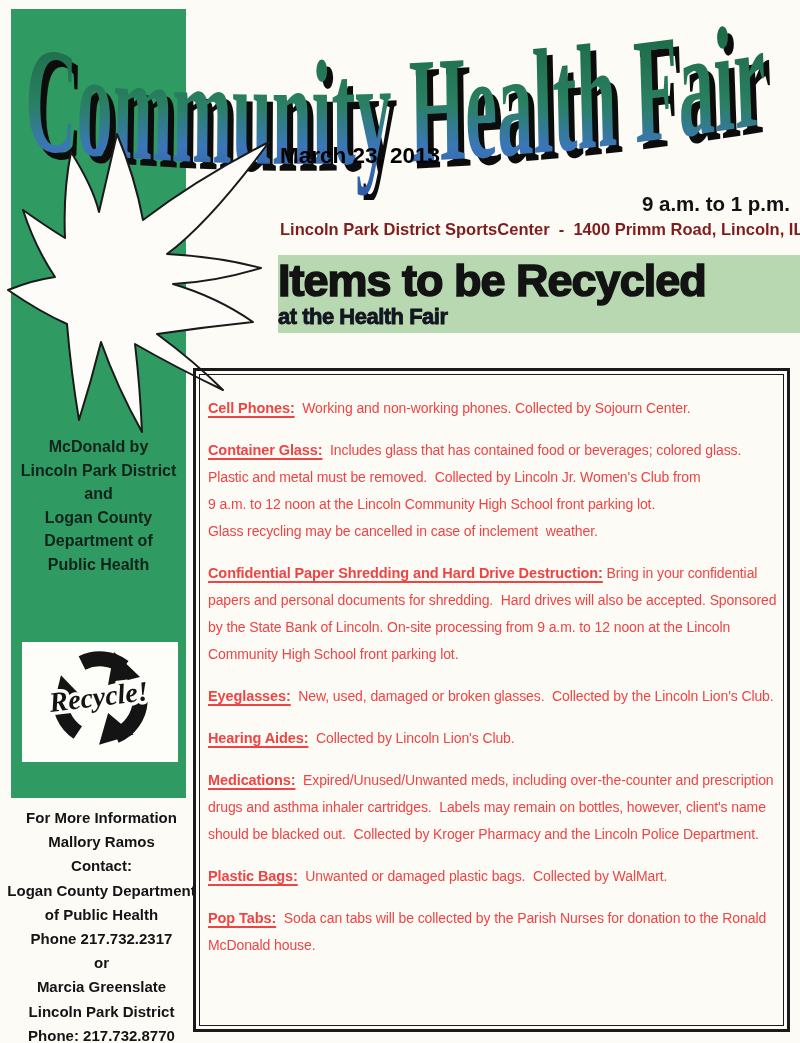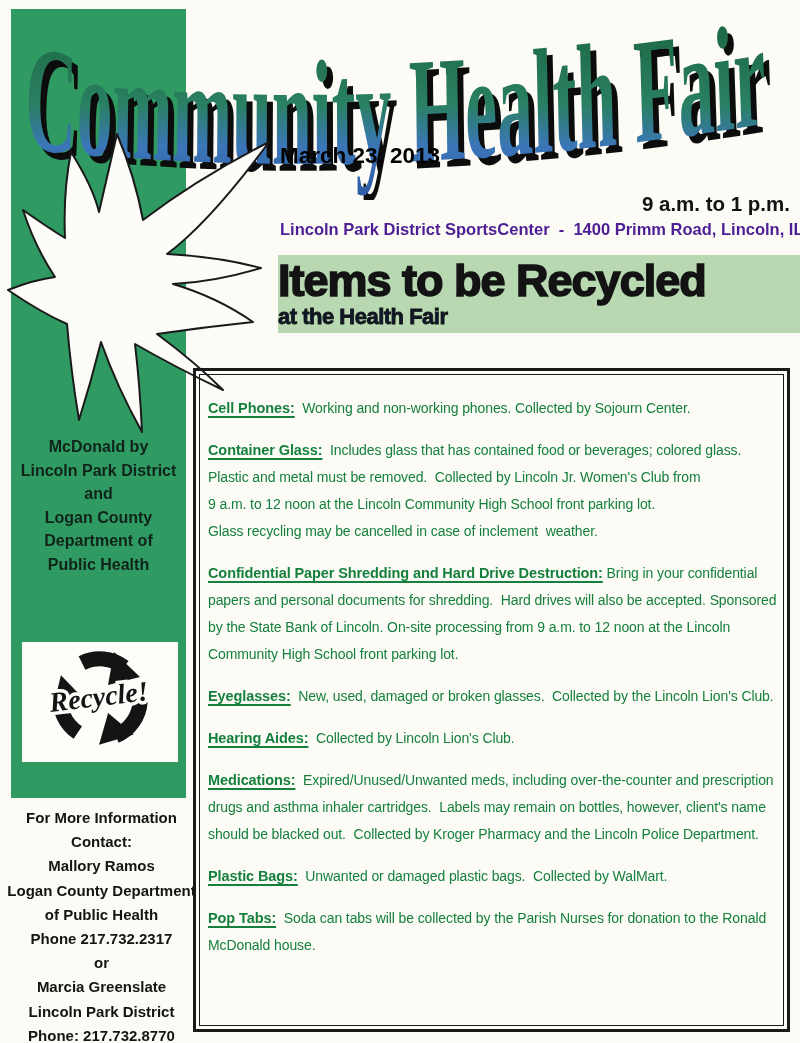--- a/index.html
+++ b/index.html
@@ -49,21 +49,21 @@
   .event-date{
     position:absolute;left:280px;top:143px;width:510px;
     text-align:left;font-weight:bold;font-size:22.5px;color:#000000;
   }
   .event-time{
     position:absolute;left:280px;top:182px;width:510px;
     text-align:right;font-weight:bold;font-size:20.5px;color:#121212;margin-top:10px;
   }
   .event-location{
     position:absolute;left:280px;top:220px;width:520px;
-    text-align:center;font-weight:bold;font-size:16.5px;color:#4c1d95;
+    text-align:center;font-weight:bold;font-size:16.5px;color:#7f1d1d;
     white-space:pre;
   }
   
   .band{
     position:absolute;left:278px;top:255px;width:579px;height:78px;
     background:var(--band,#b8d8b2);text-align:left;
   }
   .band-title{
     font-size:45px;font-weight:bold;color:#131313;line-height:50px;
     margin-top:1px;letter-spacing:-1px;
@@ -77,21 +77,21 @@
   
   .items-box{
     position:absolute;left:193px;top:368px;width:591px;height:658px;
     border:3px solid #1a1a1a;background:transparent;
   }
   .items-inner{
     position:absolute;left:3px;top:3px;right:3px;bottom:3px;
     border:1px solid #1a1a1a;
     padding:20px 6px 0 8px;
   }
-  .item{margin:0 0 15px 0;font-size:14px;line-height:27px;letter-spacing:-.1px;color:#15803d;}
+  .item{margin:0 0 15px 0;font-size:14px;line-height:27px;letter-spacing:-.1px;color:#ef4444;}
   .item-label{
     font-weight:bold;font-size:14.5px;
     text-decoration:underline;text-decoration-thickness:1.5px;text-underline-offset:3px;
   }
   .item-text{white-space:pre-wrap;}
 </style>
 </head>
 <body>
 
 <div class="page" style="--green: #2f9b62; --band: #b8d8b2; --ink: #161616; --page-bg: #fcfbf6;">
@@ -162,22 +162,22 @@
         </g>
         <use href="#rArrow" transform="rotate(120)"></use>
         <use href="#rArrow" transform="rotate(240)"></use>
       </g>
       <text x="0" y="0" transform="translate(78,64) rotate(-7)" text-anchor="middle" font-family="Liberation Serif, serif" font-style="italic" font-weight="bold" font-size="28" fill="#141414" paint-order="stroke" stroke="#fdfdfa" stroke-width="7">Recycle!</text>
     </svg>
   </div>
 
   <div class="contact">
       <div>For More Information</div>
+      <div>Mallory Ramos</div>
       <div>Contact:</div>
-      <div>Mallory Ramos</div>
       <div>Logan County Department</div>
       <div>of Public Health</div>
       <div>Phone 217.732.2317</div>
       <div>or</div>
       <div>Marcia Greenslate</div>
       <div>Lincoln Park District</div>
       <div>Phone: 217.732.8770</div>
     </div>
 
   <div class="event-date">March 23, 2013</div>

